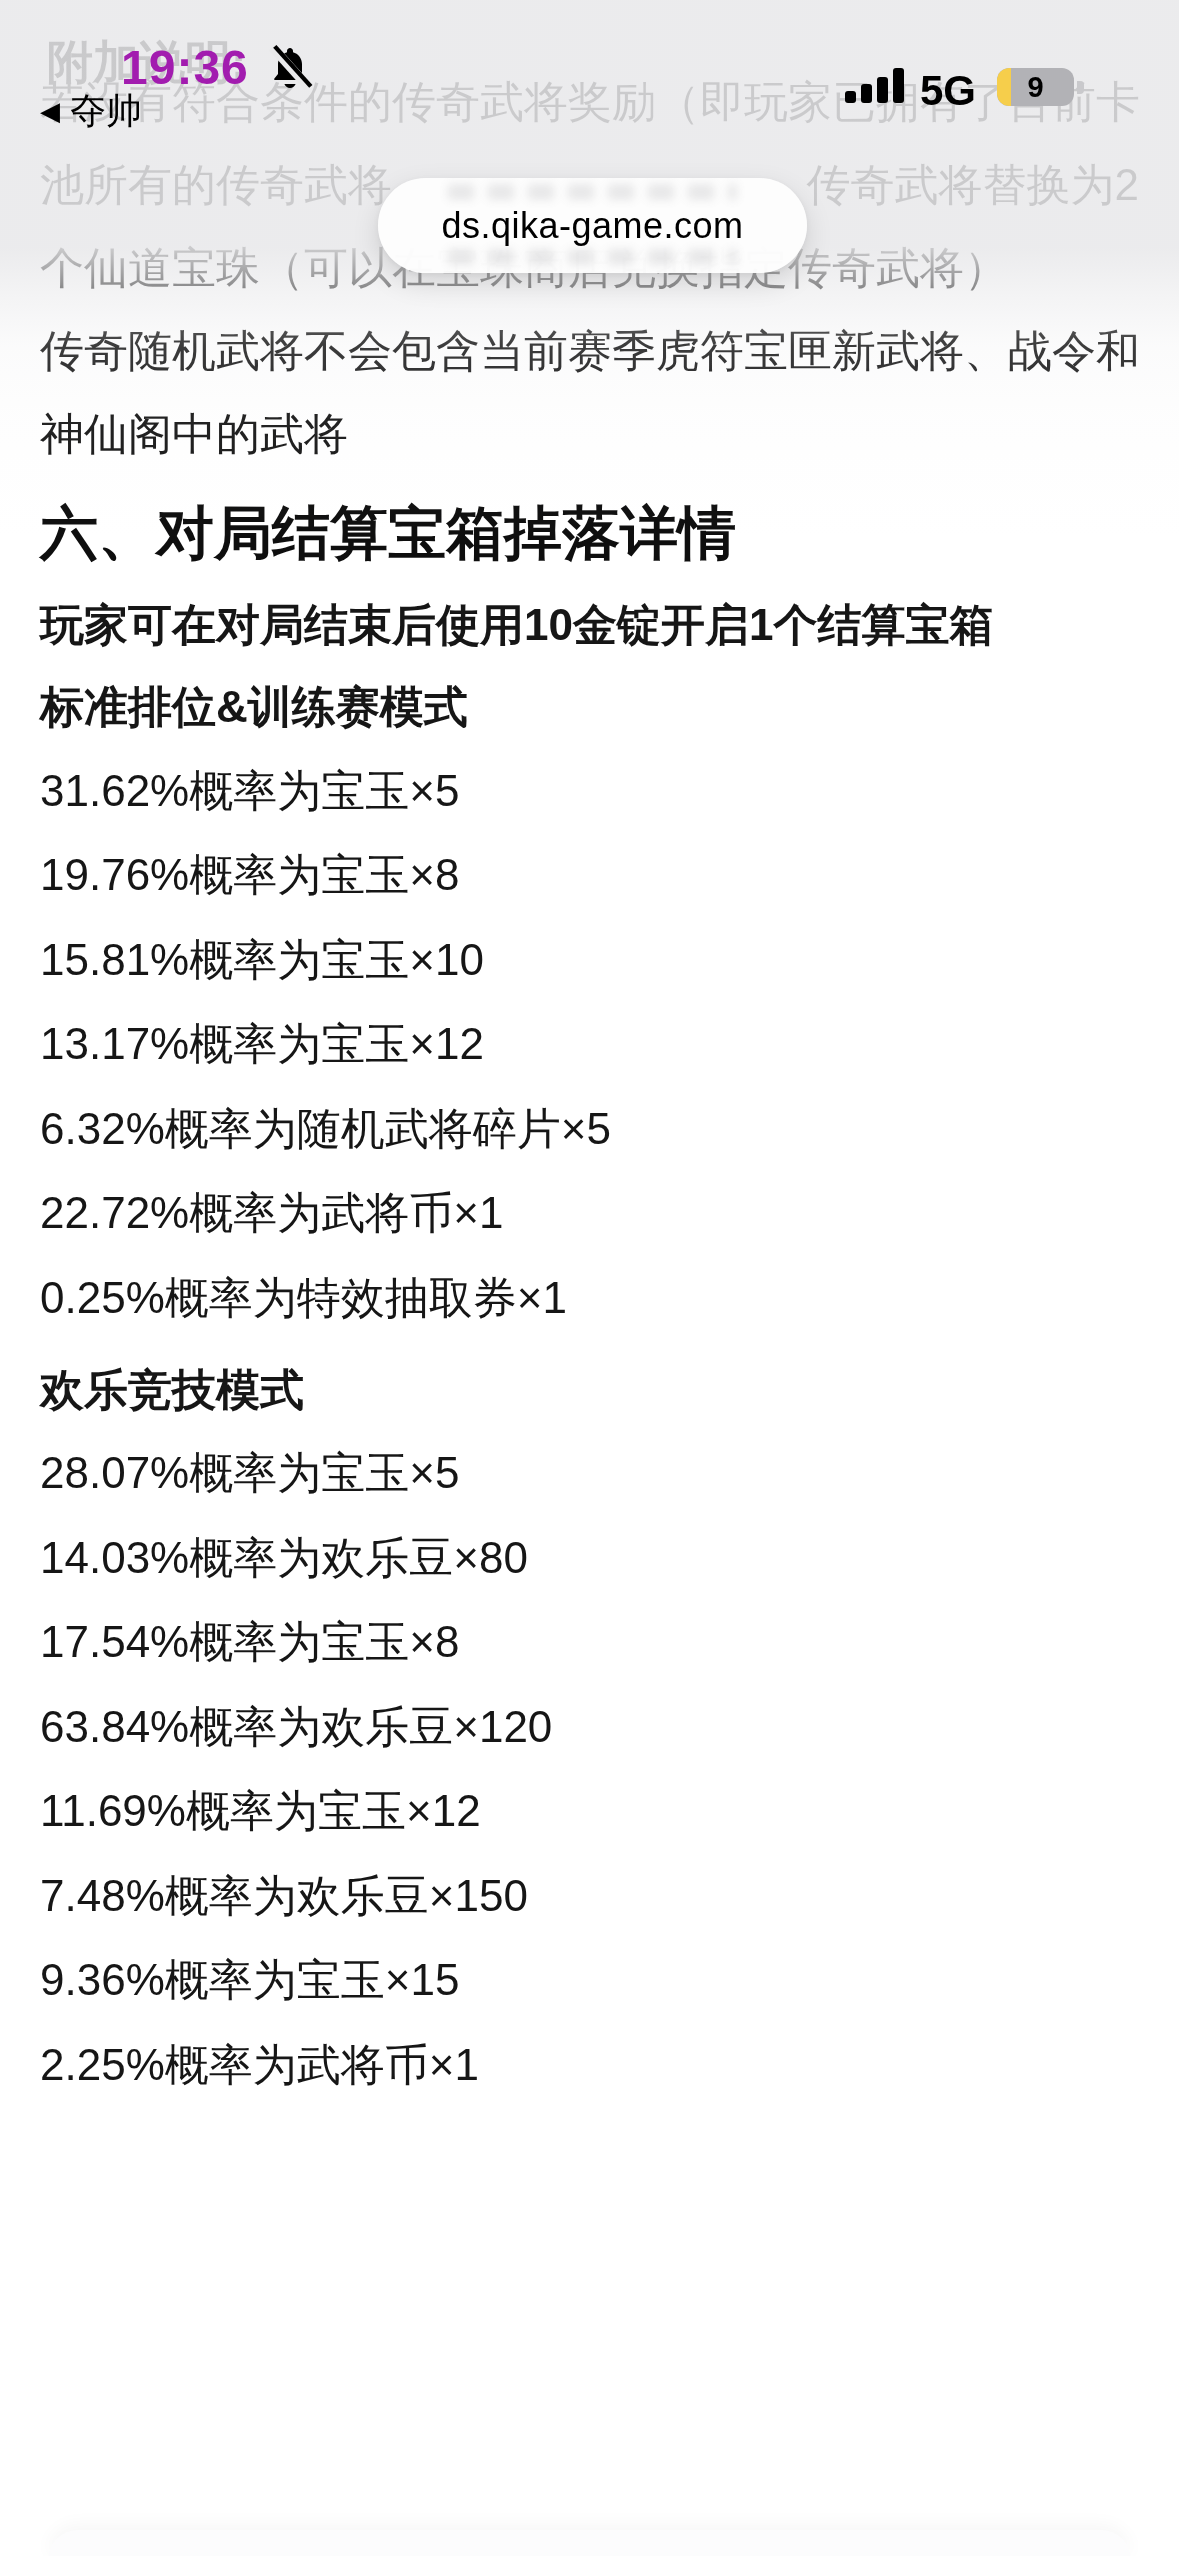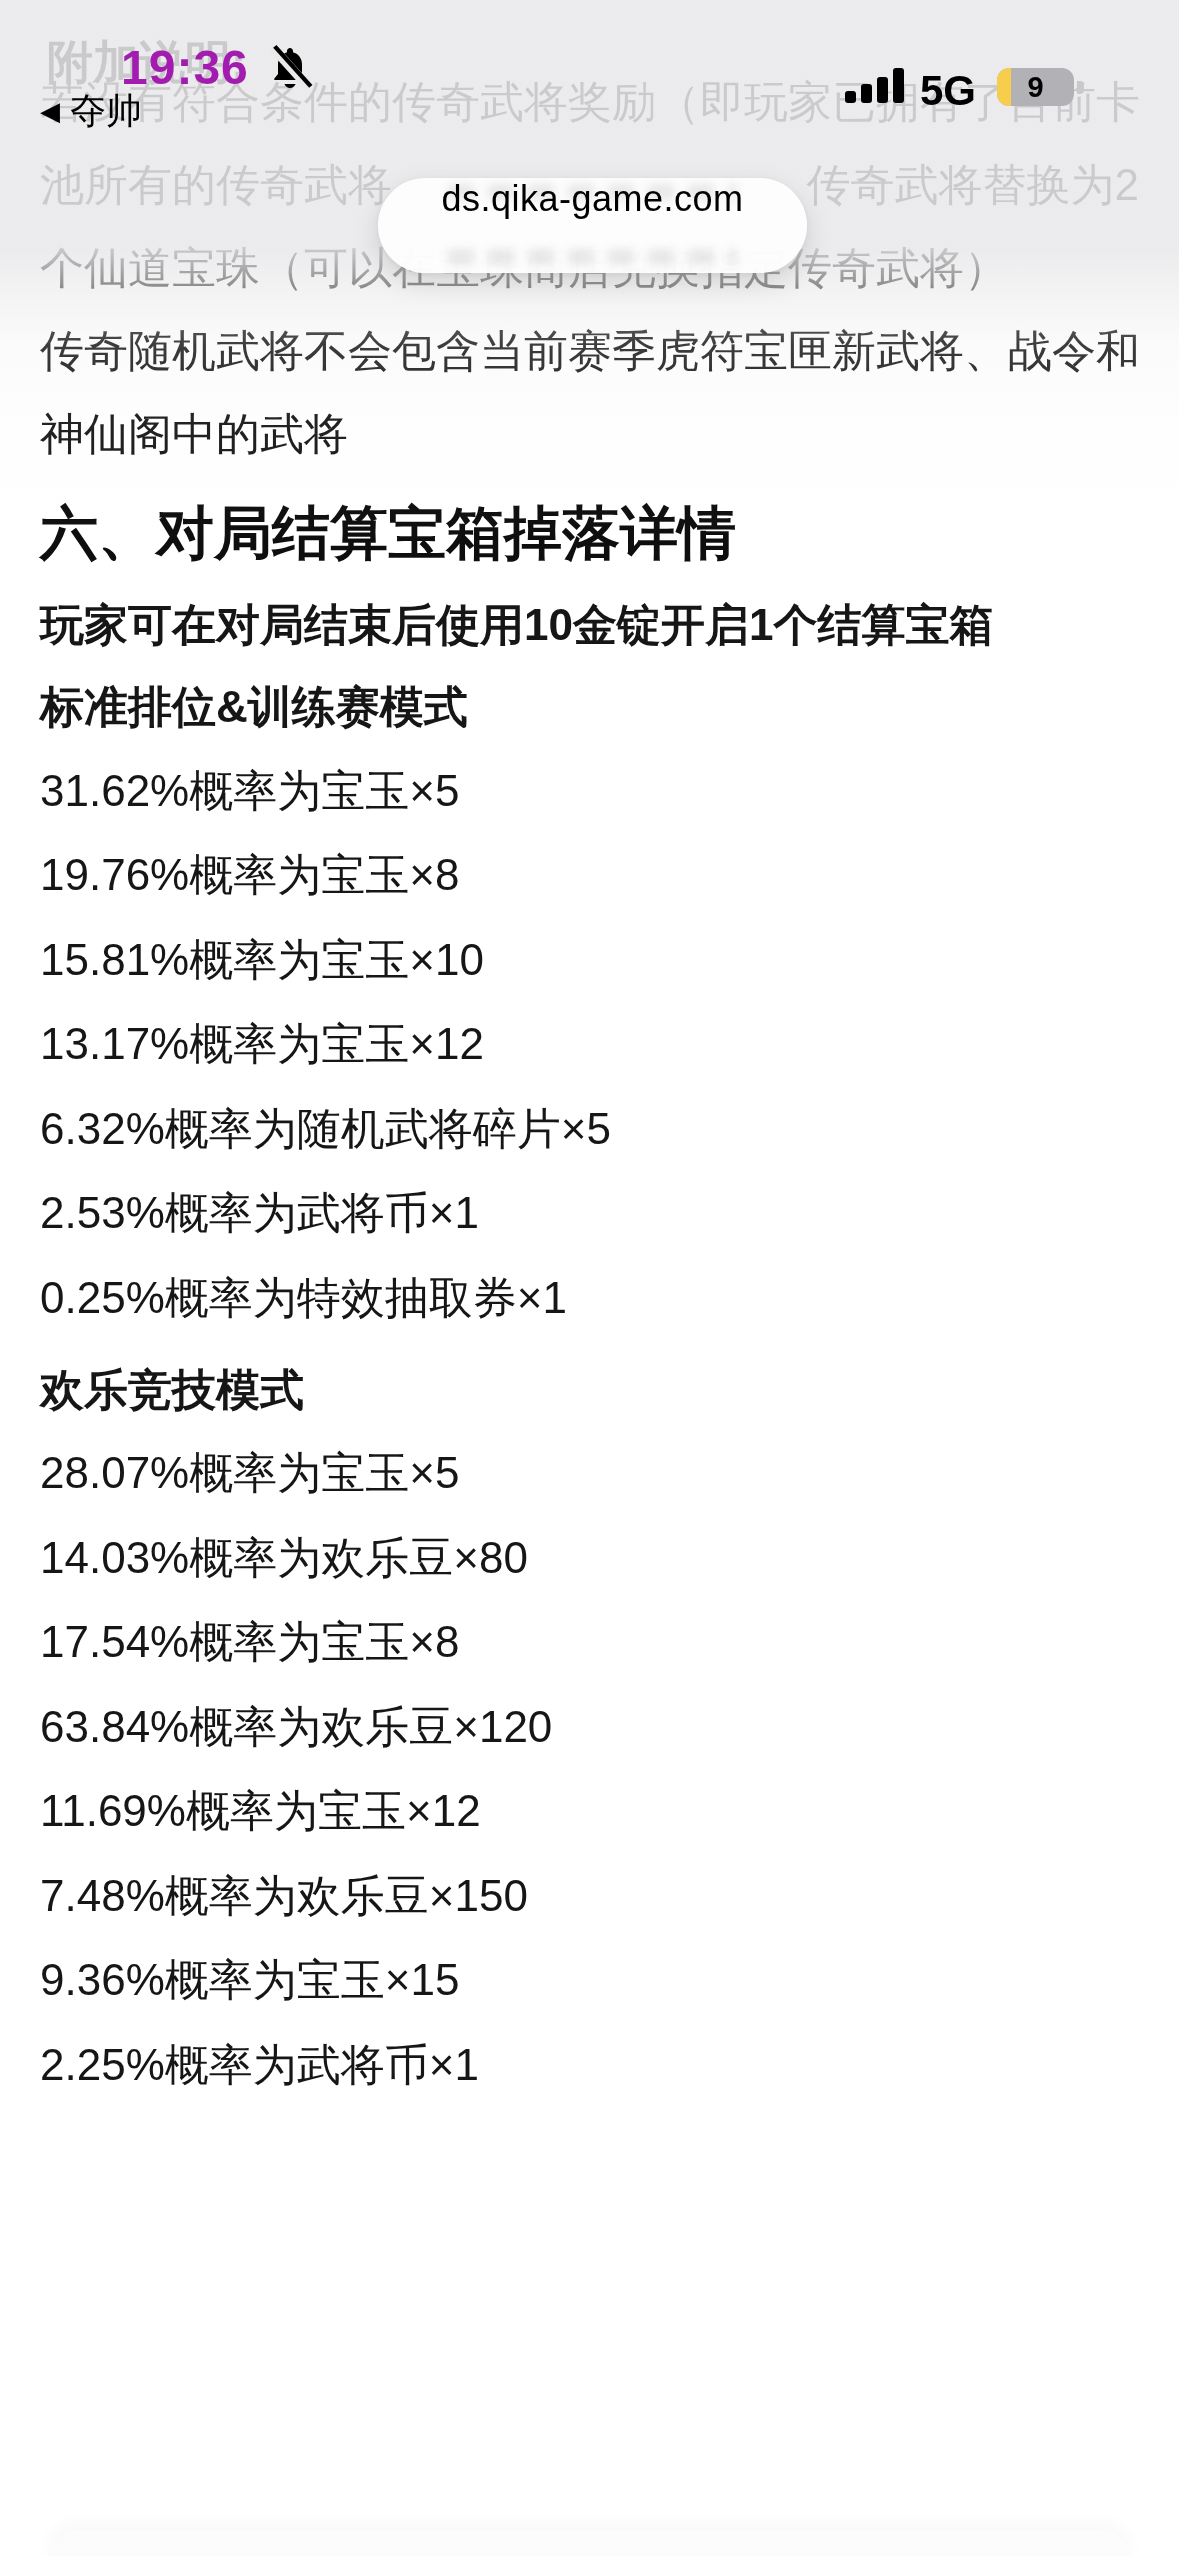--- a/index.html
+++ b/index.html
@@ -57,21 +57,21 @@
   
   .ghost-h{
     position:absolute;left:47px;top:32px;z-index:1;
     font-size:46px;font-weight:700;color:#111;
   }
   
   .pill{
     position:absolute;left:378px;top:178px;width:429px;height:95px;z-index:12;
     border-radius:48px;background:rgba(253,253,253,0.97);
     box-shadow:0 10px 28px rgba(0,0,0,0.12),0 2px 6px rgba(0,0,0,0.05);
-    display:flex;justify-content:center;overflow:hidden;
+    display:flex;align-items:center;justify-content:center;overflow:hidden;
   }
   .pill .dom{font-size:36px;color:#000;letter-spacing:0.5px;position:relative;z-index:2;}
   .pill .ghostline{
     position:absolute;left:70px;right:70px;height:16px;z-index:1;
     background:repeating-linear-gradient(90deg,
       rgba(120,120,125,0.35) 0 26px, rgba(120,120,125,0) 26px 40px);
     filter:blur(5px);opacity:0.45;
   }
   .pill .ghostline.t{top:6px;}
   .pill .ghostline.b{bottom:8px;}
@@ -110,21 +110,21 @@
   <div class="line">神仙阁中的武将</div>
   <div class="line h2line">六、对局结算宝箱掉落详情</div>
   <div class="line boldline">玩家可在对局结束后使用10金锭开启1个结算宝箱</div>
   <div id="groups">
       <div class="line h3line">标准排位&amp;训练赛模式</div>
       <div class="line item">31.62%概率为宝玉×5</div>
       <div class="line item">19.76%概率为宝玉×8</div>
       <div class="line item">15.81%概率为宝玉×10</div>
       <div class="line item">13.17%概率为宝玉×12</div>
       <div class="line item">6.32%概率为随机武将碎片×5</div>
-      <div class="line item">2.53%概率为武将币×1</div>
+      <div class="line item">22.72%概率为武将币×1</div>
       <div class="line item">0.25%概率为特效抽取券×1</div>
       <div class="line h3line">欢乐竞技模式</div>
       <div class="line item">28.07%概率为宝玉×5</div>
       <div class="line item">14.03%概率为欢乐豆×80</div>
       <div class="line item">17.54%概率为宝玉×8</div>
       <div class="line item">63.84%概率为欢乐豆×120</div>
       <div class="line item">11.69%概率为宝玉×12</div>
       <div class="line item">7.48%概率为欢乐豆×150</div>
       <div class="line item">9.36%概率为宝玉×15</div>
       <div class="line item">2.25%概率为武将币×1</div>

